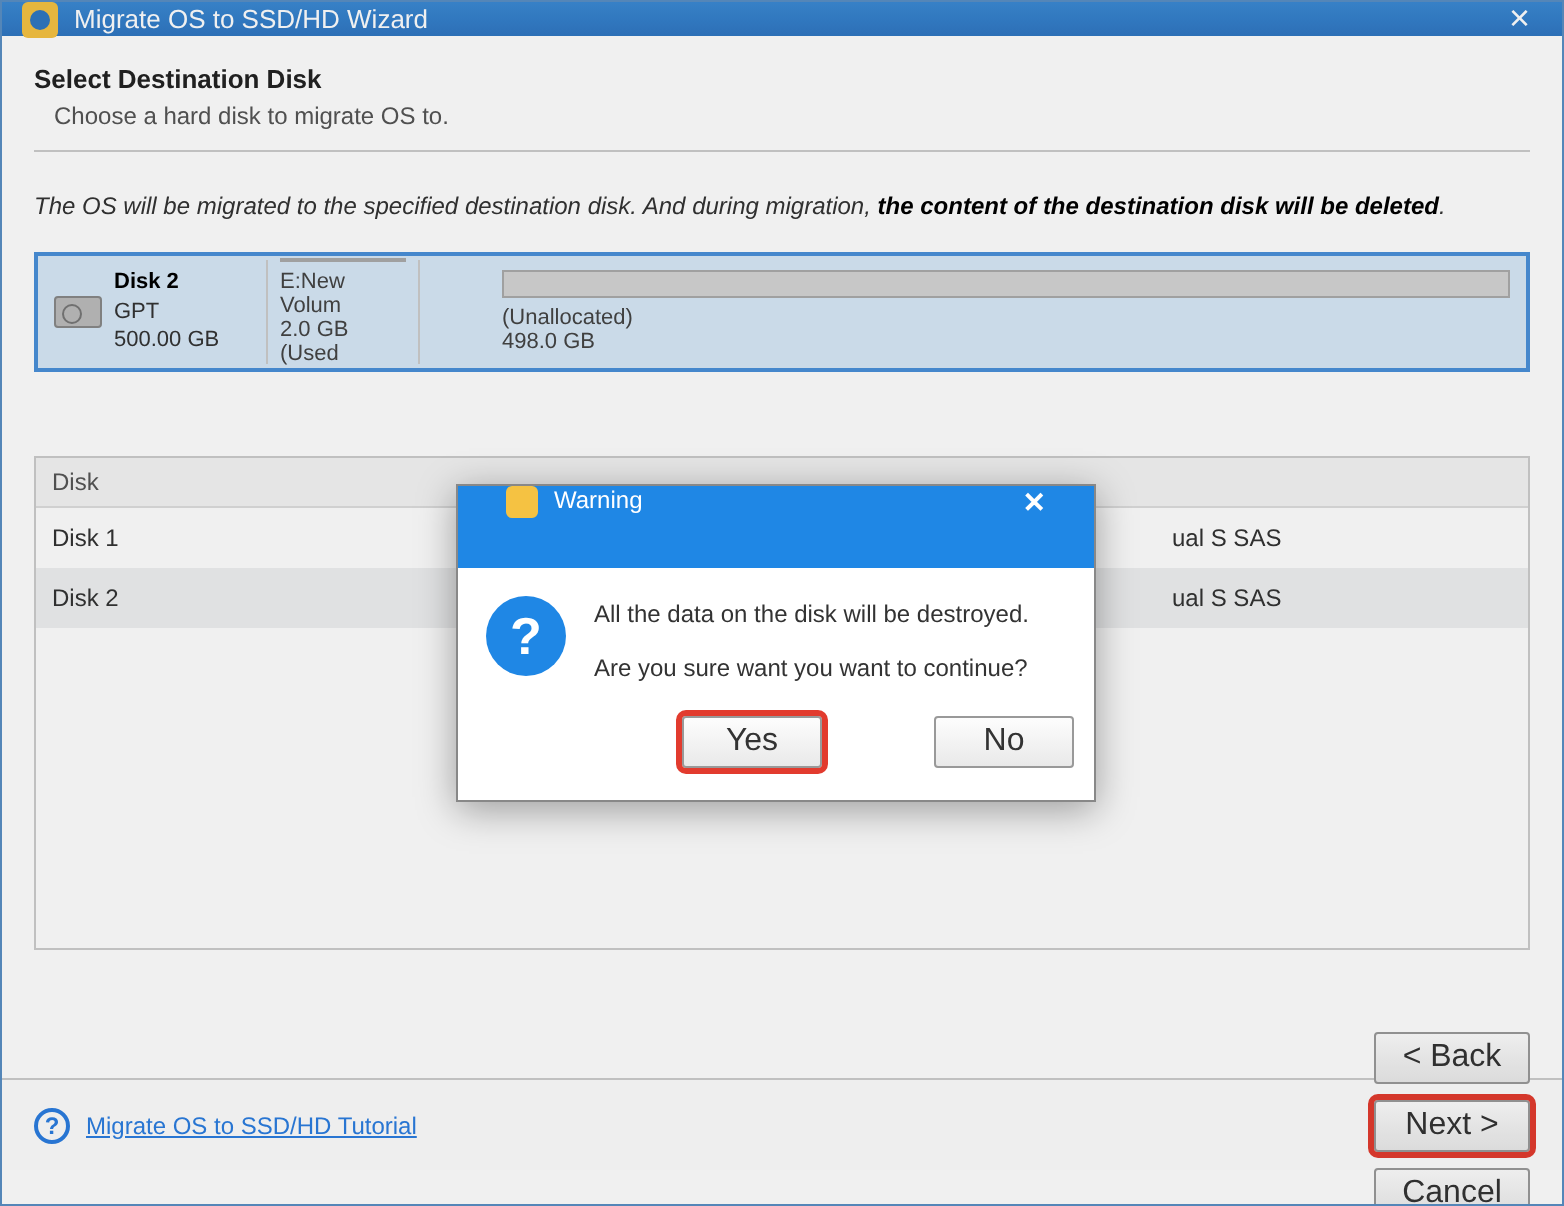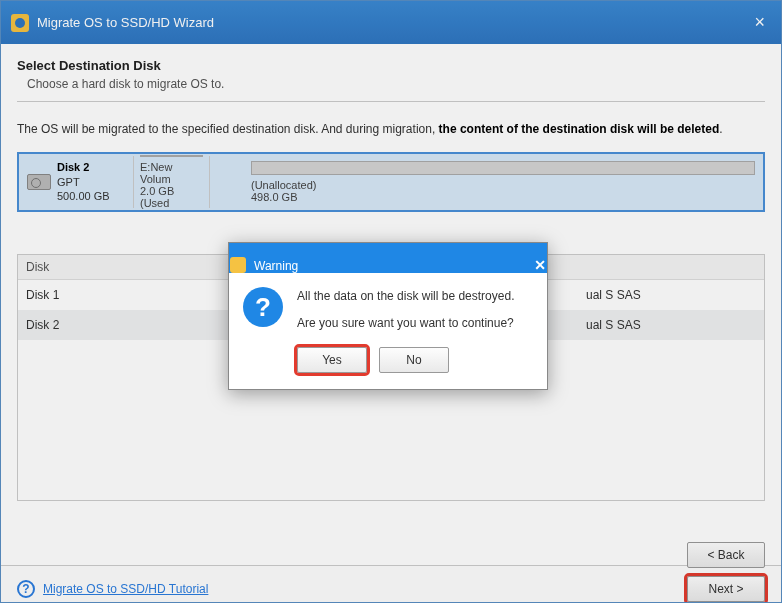--- a/index.html
+++ b/index.html
@@ -1,29 +1,29 @@
 <!DOCTYPE html>
 <html><head>
 <meta charset="utf-8">
 <style>
   * { box-sizing: border-box; font-family: "Segoe UI", Tahoma, sans-serif; }
   body { margin:0; background:#fff; width:782px; height:603px; overflow:hidden; border:1px solid #5a8fc4;}
   .overlay { position:absolute; inset:0; background:rgba(0,0,0,0.06); pointer-events:none; }
 
-  .titlebar { height:43px; background:linear-gradient(#3b89d4,#2f77c2); color:#fff; display:flex; align-items:center; padding:0 10px; font-size:13px; }
+  .titlebar { height:17px; background:linear-gradient(#3b89d4,#2f77c2); color:#fff; display:flex; align-items:center; padding:0 10px; font-size:13px; }
   .titlebar .icon { width:18px; height:18px; margin-right:8px; background:#f5c242; border-radius:3px; display:flex; align-items:center; justify-content:center;}
   .titlebar .icon svg{width:12px;height:12px;}
   .titlebar .close { margin-left:auto; font-size:18px; cursor:pointer; padding:0 6px;}
 
   .content { padding:14px 16px 0 16px; height:calc(100% - 34px - 46px); position:relative;}
   .hdr-title { font-size:13px; font-weight:bold; color:#222;}
   .hdr-sub { font-size:12px; color:#555; margin:4px 0 10px 10px;}
   .sep { border:none; border-top:1px solid #ccc; margin:0 0 18px 0;}
 
-  .warn-text { font-size:12px; color:#333; margin-bottom:14px; line-height:1.5;}
+  .warn-text { font-size:12px; color:#333; margin-bottom:14px; line-height:1.5;font-style:italic;}
   .warn-text b { color:#000; }
 
   .disk-sel { border:2px solid #4a90d9; background:#d7e8f7; display:flex; height:60px; padding:2px; margin-bottom:14px;}
   .disk-sel .info { width:112px; padding:4px 4px 4px 6px; display:flex; align-items:center;}
   .disk-sel .info .txt{font-size:11px; line-height:1.35; color:#333;}
   .disk-sel .info .txt .name{font-weight:bold; color:#000;}
   .disk-sel .hdd-ico{width:24px;height:16px;margin-right:6px;background:#bbb;border:1px solid #888;border-radius:2px;position:relative;}
   .disk-sel .hdd-ico:after{content:"";position:absolute;top:3px;left:3px;width:8px;height:8px;border:1px solid #777;border-radius:50%;}
   .part { border-left:1px solid #ccc; padding:4px 6px; font-size:11px; color:#444; display:flex; flex-direction:column; justify-content:center;}
   .part .bar { height:14px; border:1px solid #aaa; background:#d4d4d4; margin-bottom:4px;}
@@ -35,25 +35,25 @@
   .table .row { padding:8px 8px; color:#333; display:flex;}
   .table .row:nth-child(odd){}
   .table .row .c1{flex:1;}
   .table .row .c2{width:170px; text-align:left;}
   .table .body { height:220px; overflow:hidden;}
 
   .footer { height:46px; border-top:1px solid #ccc; display:flex; align-items:center; padding:0 16px; background:#fdfdfd;}
   .footer .help-ico{width:18px;height:18px;border:2px solid #2b7de0;border-radius:50%;color:#2b7de0;font-size:12px;font-weight:bold;display:flex;align-items:center;justify-content:center;margin-right:8px;}
   .footer a { color:#2b7de0; font-size:12px; text-decoration:underline;}
   .footer .btns { margin-left:auto; display:flex; gap:8px;flex-direction:column;}
-  .btn { min-width:78px; height:26px; border:1px solid #999; background:linear-gradient(#fdfdfd,#e9e9e9); font-size:12px; color:#333; border-radius:2px; cursor:pointer;}
+  .btn { min-width:78px; height:26px; border:1px solid #999; background:linear-gradient(#fdfdfd,#e9e9e9); font-size:16px; color:#333; border-radius:2px; cursor:pointer;margin-left:44px;}
   .hl-red { outline:3px solid #e23b2e; outline-offset:0; }
 
   .dialog { position:absolute; left:228px; top:242px; width:320px; background:#fff; border:1px solid #888; box-shadow:0 4px 18px rgba(0,0,0,0.35);}
-  .dialog .dt { height:30px; background:#1f87e5; color:#fff; display:flex; align-items:flex-end; padding:0 1px; font-size:12px;}
+  .dialog .dt { height:41px; background:#1f87e5; color:#fff; display:flex; align-items:flex-start; padding:0 24px; font-size:12px;}
   .dialog .dt .dico{width:16px;height:16px;background:#f5c242;border-radius:3px;margin-right:8px;}
   .dialog .dt .dclose{margin-left:auto;font-weight:bold;cursor:pointer;font-size:14px;}
   .dialog .db { padding:14px 14px 16px 14px; display:flex;}
   .dialog .qmark{width:40px;height:40px;border-radius:50%;background:#1f87e5;color:#fff;font-size:26px;font-weight:bold;display:flex;align-items:center;justify-content:center;margin-right:14px;flex-shrink:0;}
   .dialog .msg{font-size:12px;color:#333;line-height:1.6;}
   .dialog .dbtns{display:flex;gap:12px;margin-top:14px;}
   .dialog .dbtns .btn{min-width:70px;}
 </style>
 </head>
 <body>

